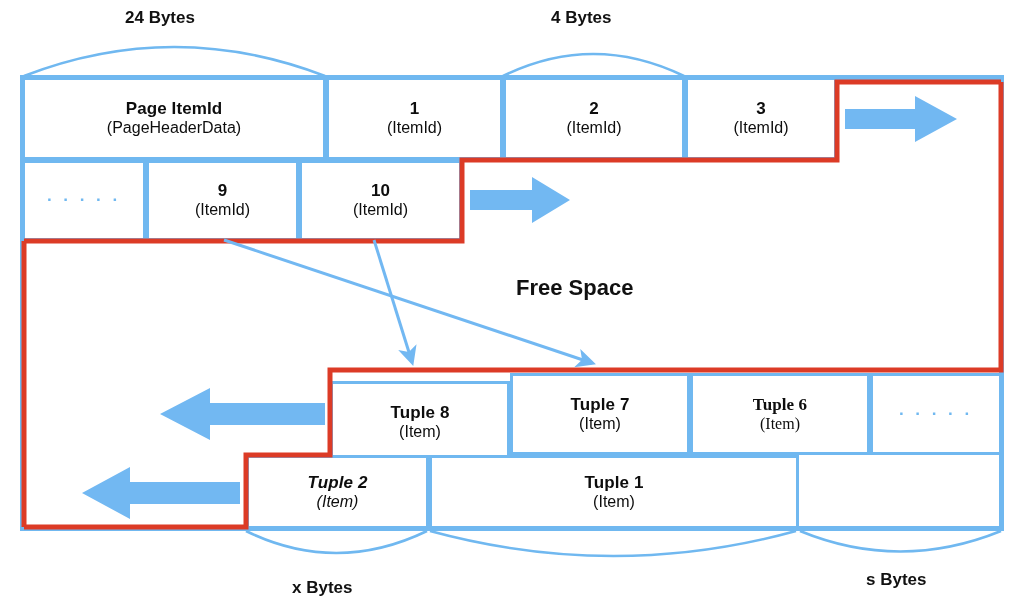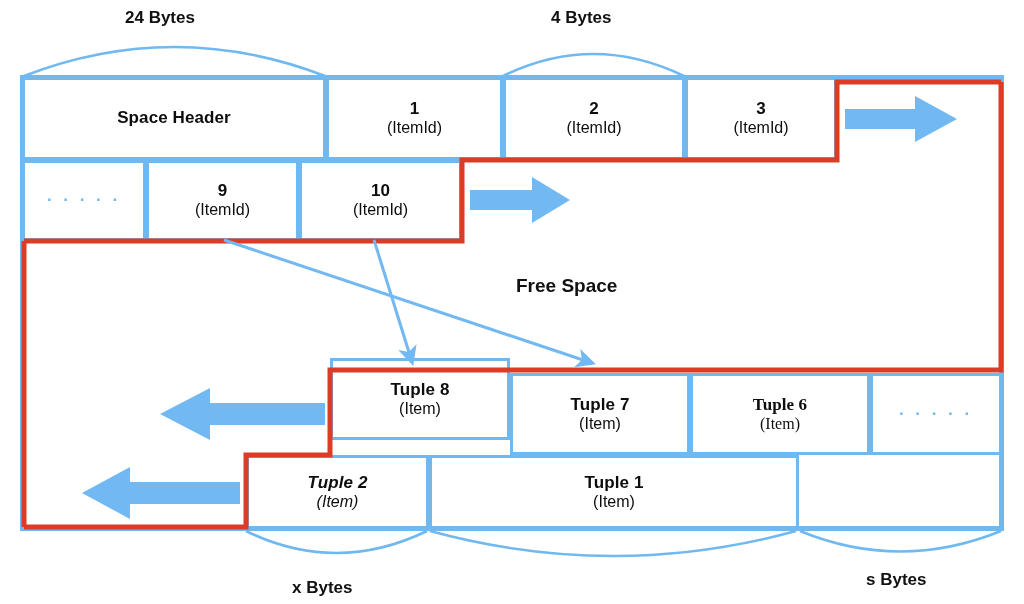--- a/index.html
+++ b/index.html
@@ -26,21 +26,21 @@
     color:#0d0d0d;
   }
   .cell .t1{font-weight:bold;font-size:17px;letter-spacing:.1px;}
   .cell .t2{font-size:16px;font-weight:400;}
   .cell.single .t1{font-size:17px;}
   .dots{
     color:#70b8f0;font-size:17px;font-weight:bold;letter-spacing:3px;
   }
   .freespace{
     position:absolute;
-    font-weight:bold;font-size:19px;color:#111111;white-space:nowrap;
+    font-weight:bold;font-size:22px;color:#111111;white-space:nowrap;
   }
   .bytes{
     position:absolute;
     font-weight:bold;font-size:17px;color:#111111;white-space:nowrap;
     text-align:left;
   }
 </style>
 </head>
 <body>
 
@@ -57,21 +57,22 @@
     <path d="M 430 531 Q 614 581 796 531" fill="none" stroke="#70b8f0" stroke-width="2.6"></path>
 
     <path d="M 800 531 Q 900 572 1001 531" fill="none" stroke="#70b8f0" stroke-width="2.6"></path>
   </svg>
 
   <svg class="layer" viewBox="0 0 1024 604">
     <path d="M 22.5 77.5 H 1001.5 V 528.5 H 22.5 Z" fill="none" stroke="#70b8f0" stroke-width="5"></path>
   </svg>
 
   <div class="cell" style="left:22px;top:77px;width:304px;height:83px;">
-    <div class="t1">Space Header</div>
+    <div class="t1">Page ItemId</div>
+    <div class="t2">(PageHeaderData)</div>
   </div>
   <div class="cell" style="left:326px;top:77px;width:177px;height:83px;">
     <div class="t1">1</div>
     <div class="t2">(ItemId)</div>
   </div>
   <div class="cell" style="left:503px;top:77px;width:182px;height:83px;">
     <div class="t1">2</div>
     <div class="t2">(ItemId)</div>
   </div>
   <div class="cell" style="left:685px;top:77px;width:152px;height:83px;">
@@ -84,21 +85,21 @@
   </div>
   <div class="cell" style="left:146px;top:160px;width:153px;height:81px;">
     <div class="t1">9</div>
     <div class="t2">(ItemId)</div>
   </div>
   <div class="cell" style="left:299px;top:160px;width:163px;height:81px;">
     <div class="t1">10</div>
     <div class="t2">(ItemId)</div>
   </div>
 
-  <div class="cell" style="left:330px;top:358px;width:180px;height:82px;">
+  <div class="cell" style="left:330px;top:381px;width:180px;height:82px;">
     <div class="t1">Tuple 8</div>
     <div class="t2">(Item)</div>
   </div>
   <div class="cell" style="left:510px;top:373px;width:180px;height:82px;">
     <div class="t1">Tuple 7</div>
     <div class="t2">(Item)</div>
   </div>
   <div class="cell" style="left:690px;top:373px;width:180px;height:82px;font-family:Liberation Serif, serif;">
     <div class="t1">Tuple 6</div>
     <div class="t2">(Item)</div>

